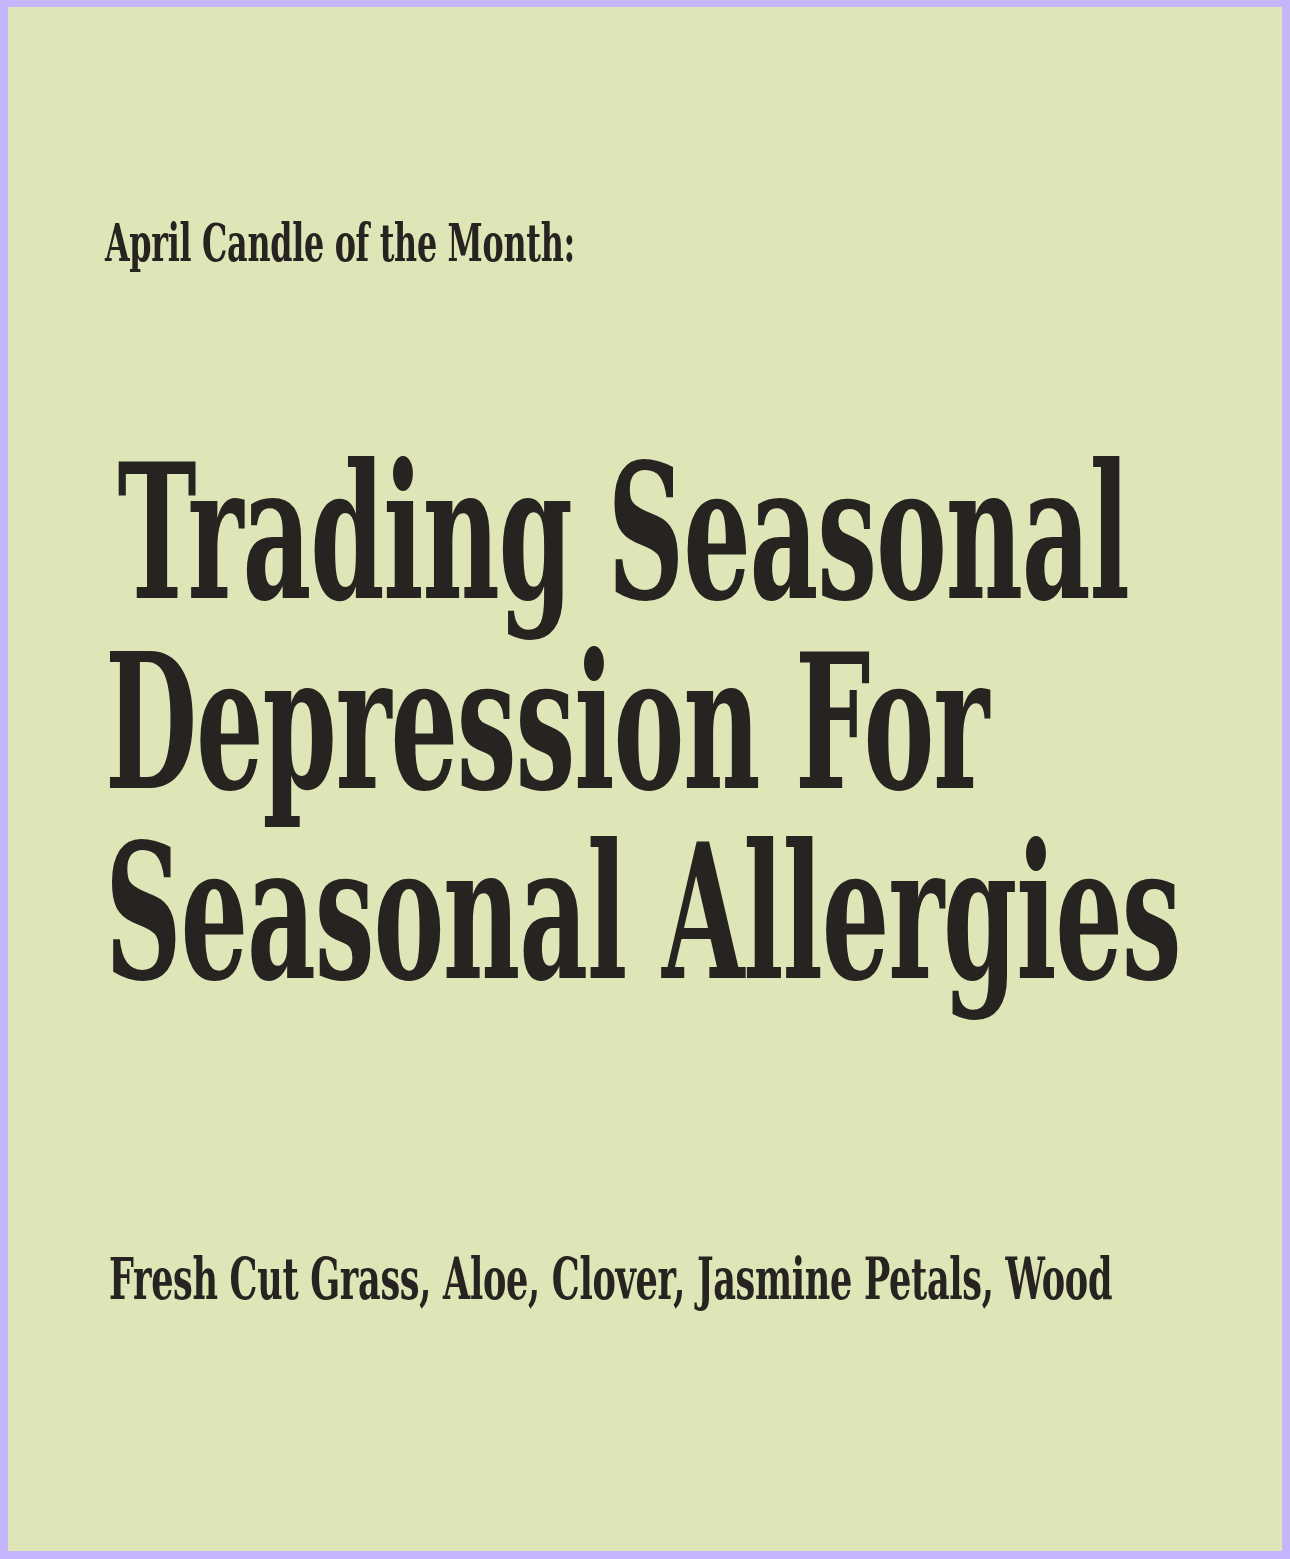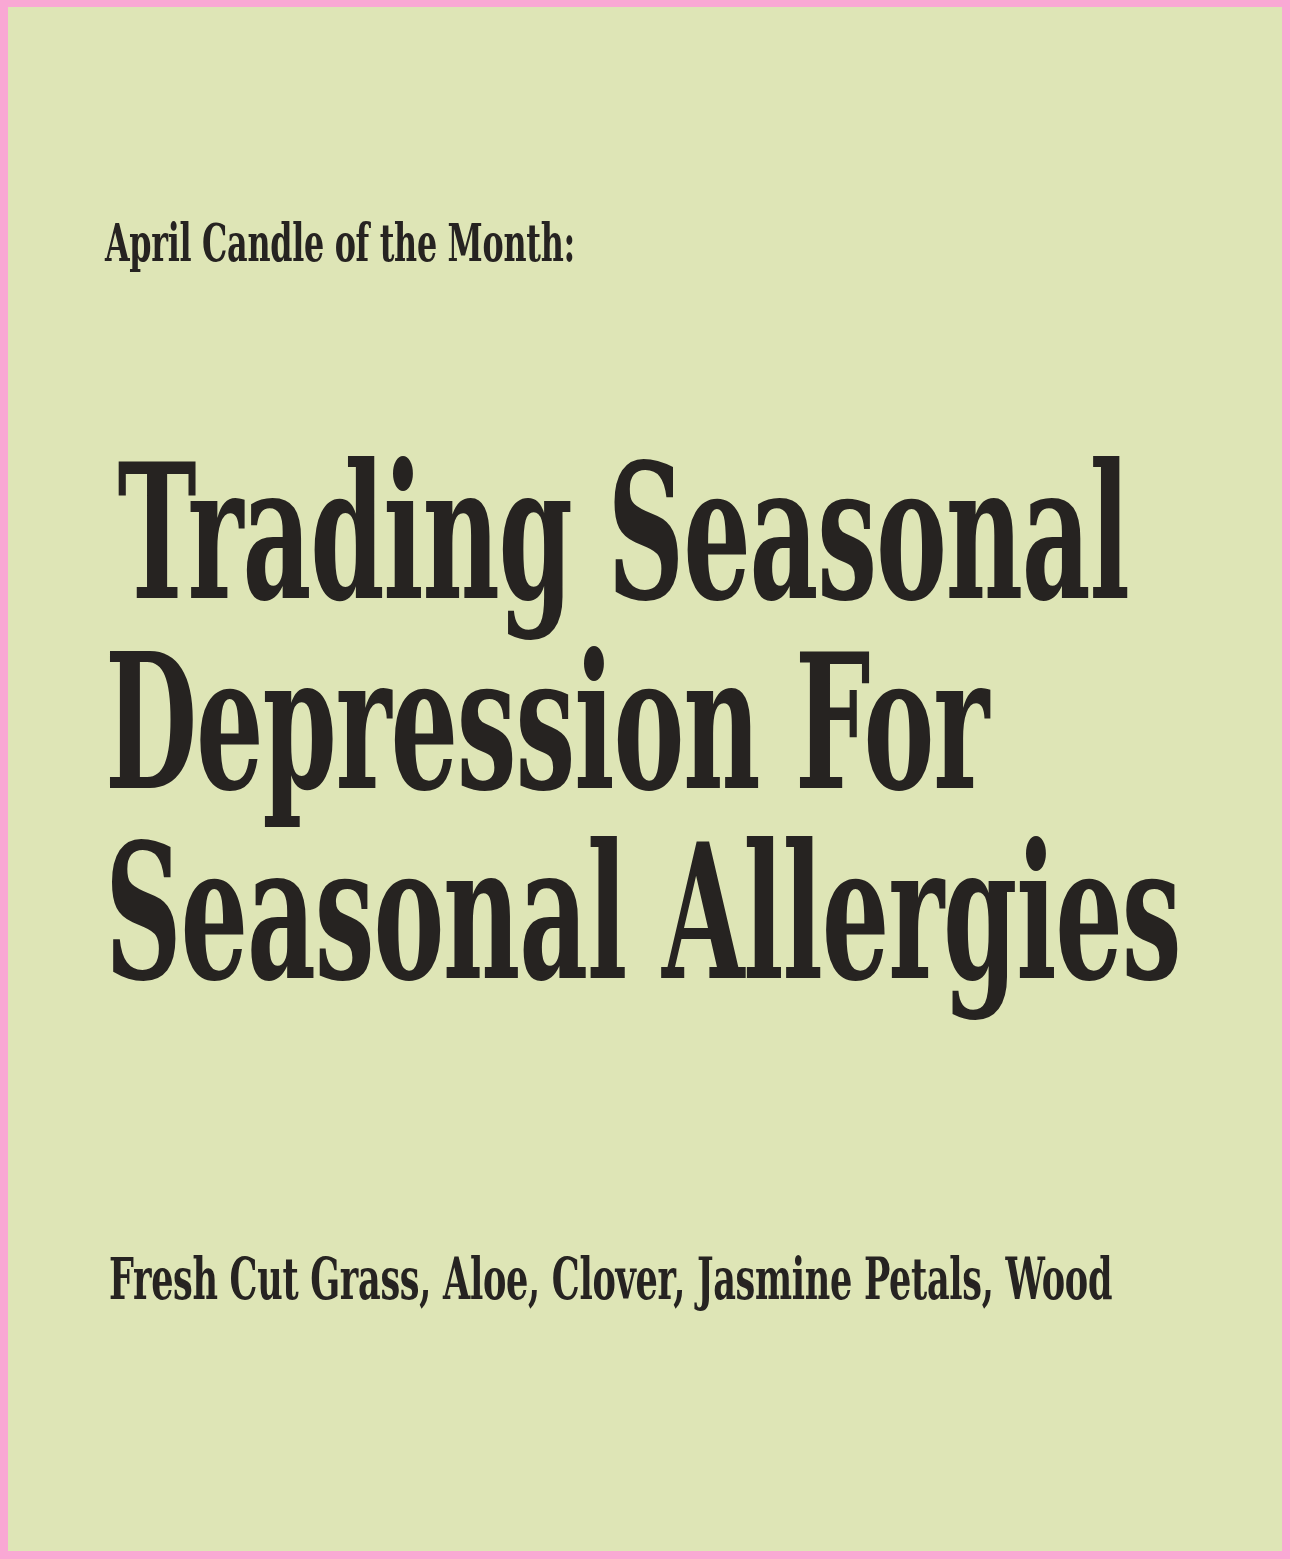--- a/index.html
+++ b/index.html
@@ -6,21 +6,21 @@
     margin: 0;
     padding: 0;
     background: #ffffff;
   }
 
   .poster {
     position: relative;
     width: 1290px;
     height: 1559px;
     box-sizing: border-box;
-    background: #f9a8d4;
+    background: #c4b5fd;
     overflow: hidden;
   }
 
   .poster-inner {
     position: absolute;
     left: 8px;
     top: 7px;
     right: 8px;
     bottom: 8px;
     background: #dee5b6;

